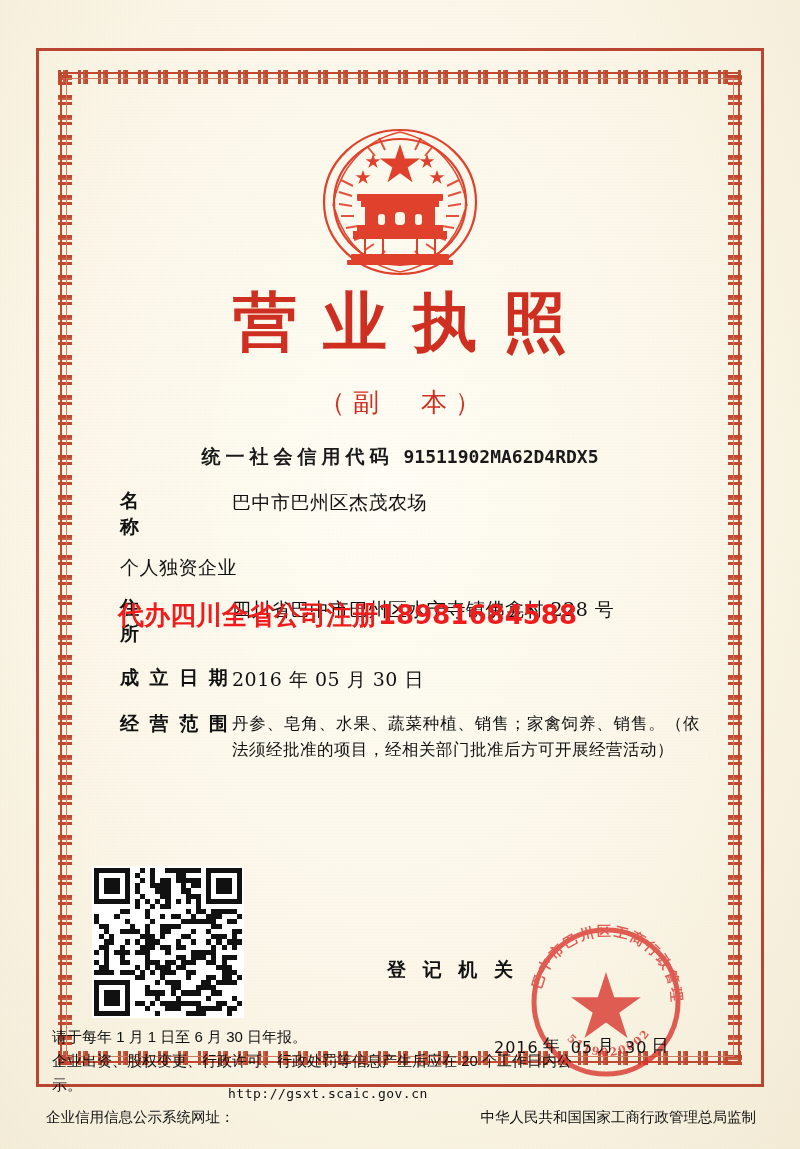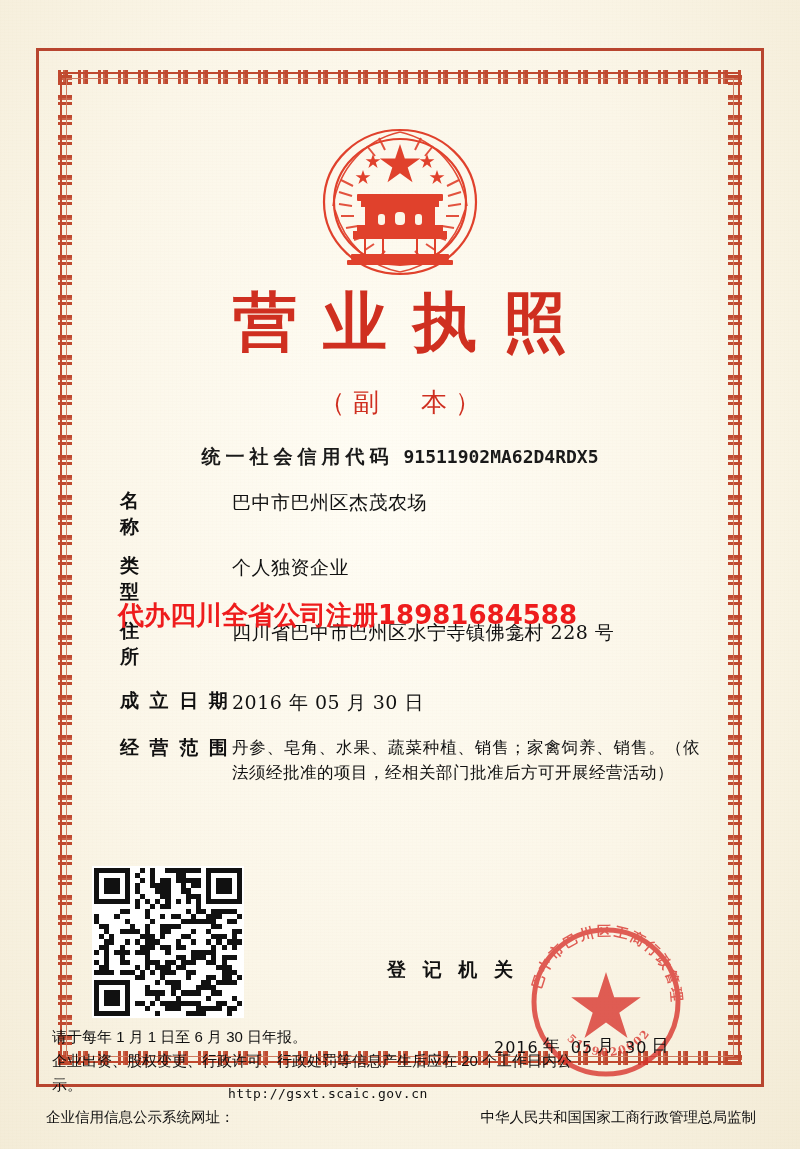--- a/index.html
+++ b/index.html
@@ -370,21 +370,20 @@
   <div class="credit-line">
     <span class="lbl">统一社会信用代码</span><span class="code">91511902MA62D4RDX5</span>
   </div>
 
   <div class="fields">
     <div class="field-row">
       <div class="field-label sp4">名　　称</div>
       <div class="field-value">巴中市巴州区杰茂农场</div>
     </div>
     <div class="field-row">
-      <div class="field-label sp4">类　　型</div>
       <div class="field-value">个人独资企业</div>
     </div>
     <div class="field-row">
       <div class="field-label sp4">住　　所</div>
       <div class="field-value">四川省巴中市巴州区水宁寺镇佛龛村 228 号</div>
     </div>
     <div class="field-row row-date">
       <div class="field-label sp0">成 立 日 期</div>
       <div class="field-value">2016 年 05 月 30 日</div>
     </div>

